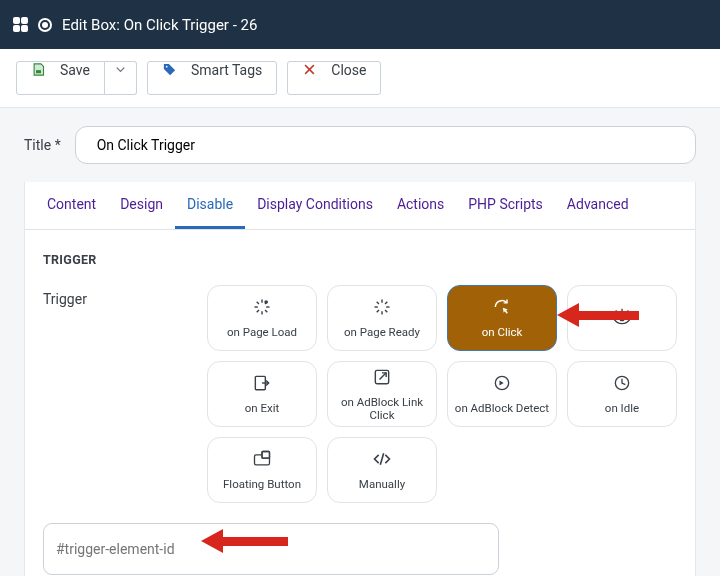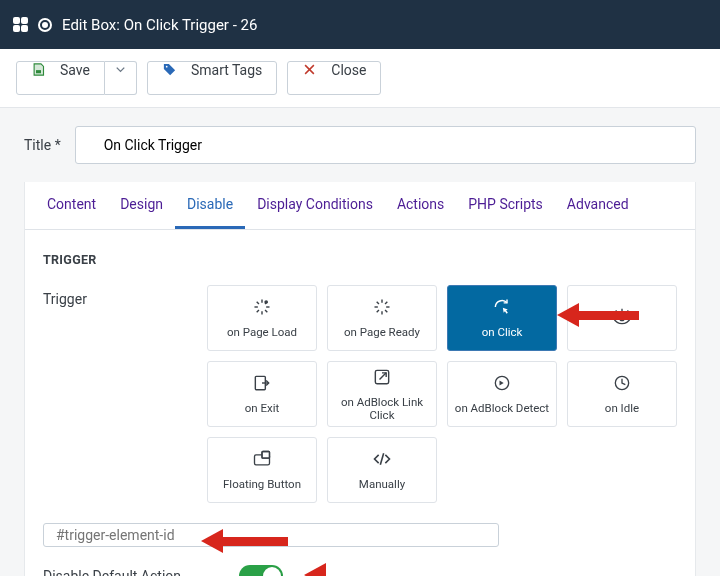--- a/index.html
+++ b/index.html
@@ -16,38 +16,38 @@
   .btngrp .btn{border-radius:0}
   .btngrp .btn:first-child{border-radius:3px 0 0 3px}
   .btngrp .btn:last-child{border-radius:0 3px 3px 0;border-left:0;padding:0 8px}
   .ic{width:15px;height:15px;display:inline-flex;align-items:center;justify-content:center}
   .ic svg{width:15px;height:15px}
   .green{color:#2f8a3c}
   .blue{color:#2a69b7}
   .red{color:#c0392b}
   .title-row{display:flex;align-items:center;padding:18px 24px;gap:14px}
   .lbl{color:#3a4047;font-size:14px}
-  .title-row input{flex:1;height:38px;border:1px solid #c9d1d9;border-radius:3px;padding:0 28px;font-size:14px}
+  .title-row input{flex:1;height:38px;border:1px solid #c9d1d9;border-radius:12px;padding:0 21px;font-size:14px}
   .panel{background:#fff;margin:0 24px;border:1px solid #e6e9ec;border-top:none}
   .tabs{display:flex;border-bottom:1px solid #dfe3e8;padding:0 10px}
   .tab{padding:14px 12px;font-size:14px;color:#4c1d95;cursor:pointer;border-bottom:3px solid transparent}
   .tab.active{color:#2a69b7;border-bottom-color:#2a69b7}
   .section{padding:22px 18px}
   .section h5{text-transform:uppercase;font-size:12.5px;font-weight:700;color:#3a4047;letter-spacing:.3px;margin-bottom:18px}
   .row{display:flex;margin-bottom:20px;align-items:flex-start}
   .row>.rlabel{width:196px;color:#3a4047;font-size:14px;padding-top:6px}
   .row>.rfield{flex:1;position:relative}
   .opt-grid{display:grid;grid-template-columns:repeat(4,110px);gap:10px}
-  .opt{height:66px;border:1px solid #dfe3e8;border-radius:3px;display:flex;flex-direction:column;align-items:center;justify-content:center;gap:6px;cursor:pointer;padding:4px;text-align:center}
+  .opt{height:66px;border:1px solid #dfe3e8;border-radius:13px;display:flex;flex-direction:column;align-items:center;justify-content:center;gap:6px;cursor:pointer;padding:4px;text-align:center}
   .opt .ol{font-size:11.5px;color:#3a4047;line-height:1.1}
-  .opt.sel{background:#0369a1;border-color:#3d79b3}
+  .opt.sel{background:#a16207;border-color:#3d79b3}
   .opt.sel .ol{color:#fff}
   .opt svg{width:20px;height:20px;color:#3a4047}
   .opt.sel svg{color:#fff}
-  .te-input{width:456px;height:24px;border:1px solid #c9d1d9;border-radius:3px;padding:0 12px;font-size:14px}
+  .te-input{width:456px;height:52px;border:1px solid #c9d1d9;border-radius:9px;padding:0 12px;font-size:14px}
   .toggle{width:44px;height:22px;background:#2aa147;border-radius:11px;position:relative;cursor:pointer}
   .toggle::after{content:'';width:18px;height:18px;background:#fff;border-radius:50%;position:absolute;top:2px;right:2px;box-shadow:0 1px 2px rgba(0,0,0,.25)}
   .arrow{position:absolute;display:flex;align-items:center;pointer-events:none;z-index:5}
   .arrow .shaft{height:9px;background:#d7261c}
   .arrow .head{width:0;height:0;border-top:12px solid transparent;border-bottom:12px solid transparent;border-right:22px solid #d7261c}
   .arrow1{top:18px;left:350px}
   .arrow1 .shaft{width:60px}
   .arrow2{top:6px;left:158px}
   .arrow2 .shaft{width:65px}
   .arrow3{top:-2px;left:65px}

